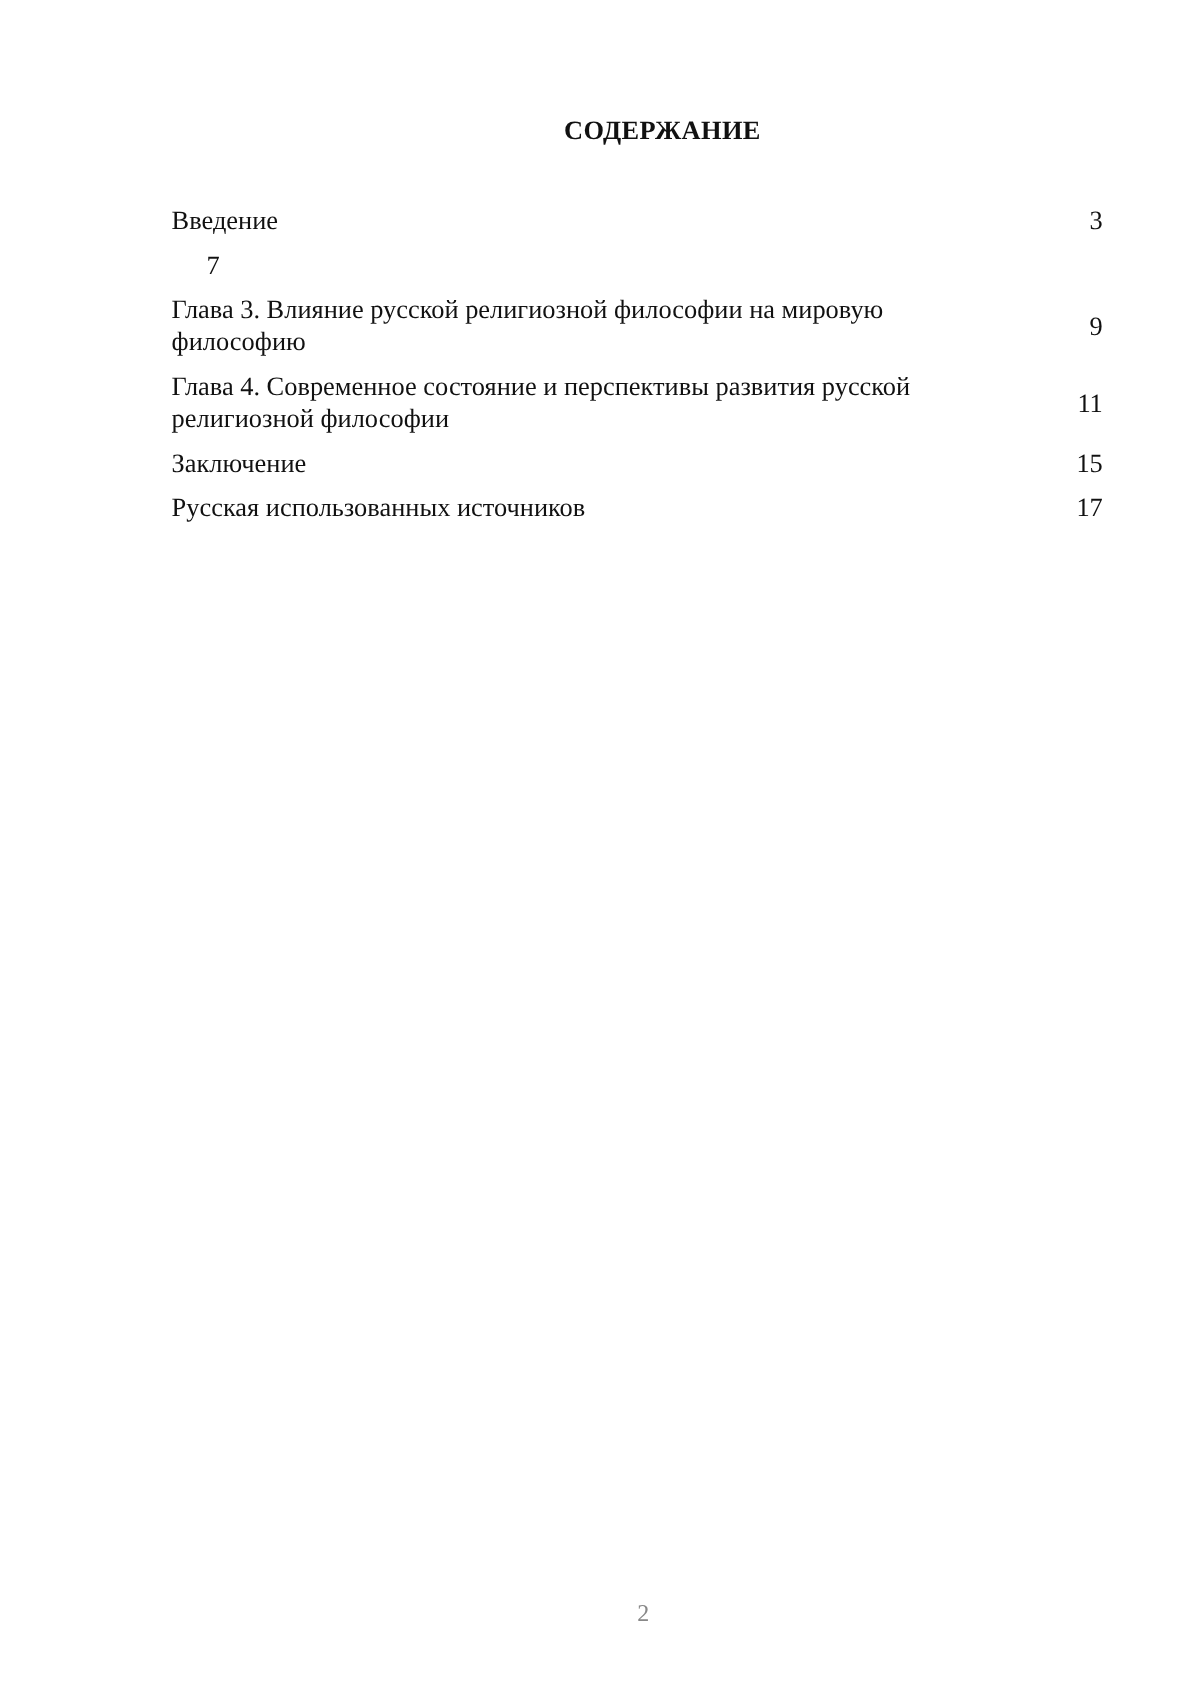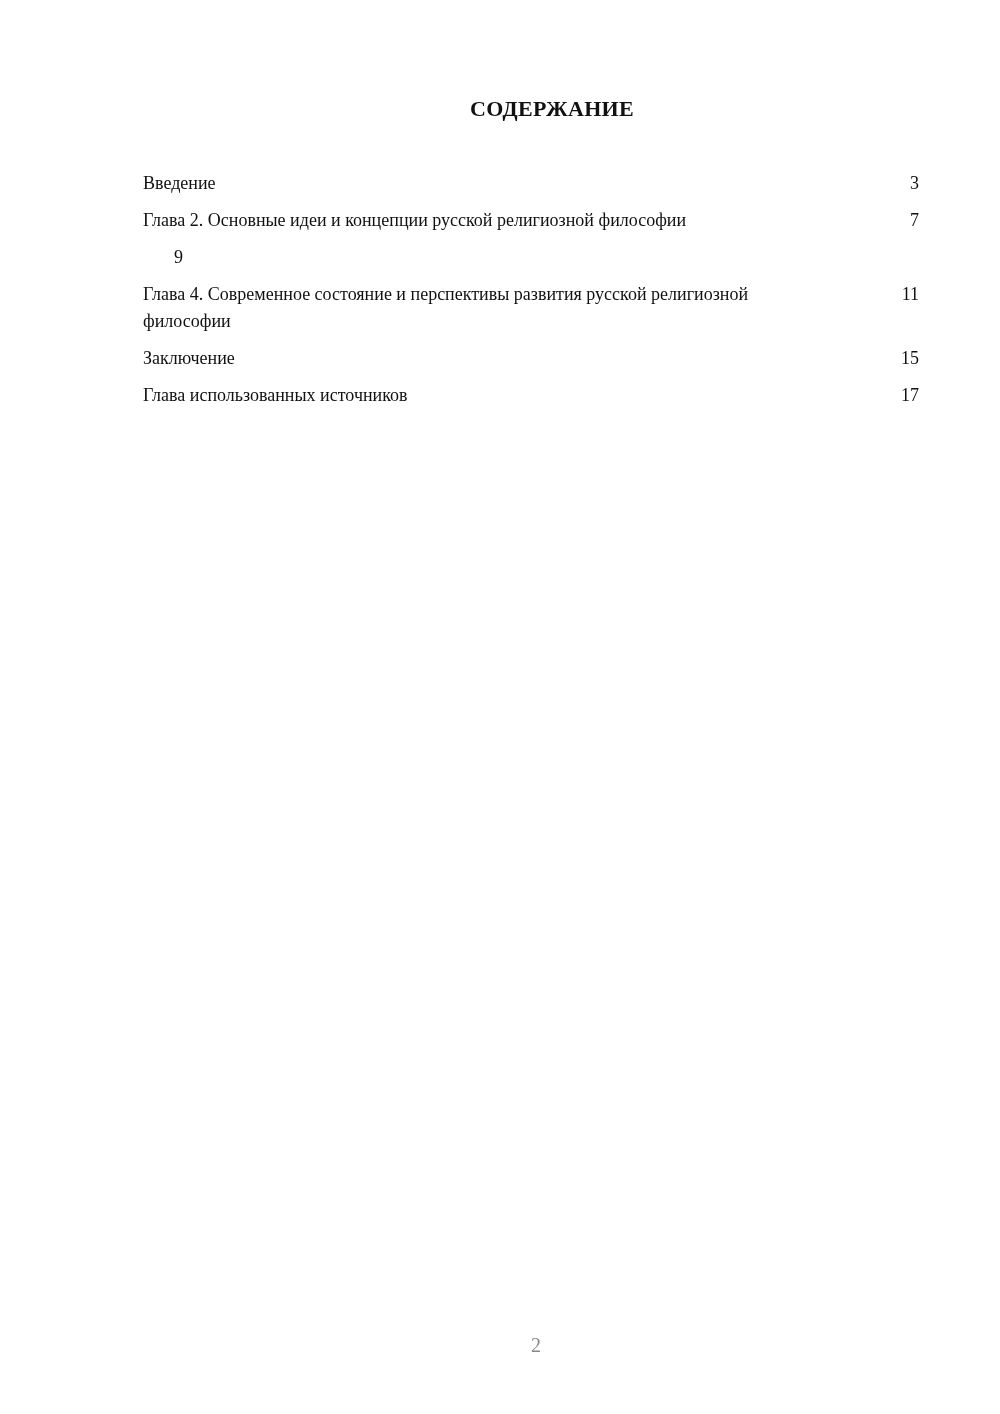--- a/index.html
+++ b/index.html
@@ -39,23 +39,23 @@
       left: 143px;
       top: 170px;
       width: 776px;
       margin: 0;
       padding: 0;
       list-style: none;
     }
     .toc-item {
       position: relative;
       display: flex;
-      align-items: flex-start;
+      align-items: center;
       justify-content: space-between;
-      font-size: 18px;
+      font-size: 22px;
       line-height: 27px;
       margin-bottom: 10px;
     }
     .toc-item .label {
       display: block;
       max-width: 680px;
     }
     .toc-item .page-num {
       display: block;
       text-align: right;
@@ -78,34 +78,34 @@
 
 <div class="page">
   <div class="toc-title">СОДЕРЖАНИЕ</div>
 
   <ul class="toc-list">
     <li class="toc-item">
       <span class="label">Введение</span>
       <span class="page-num">3</span>
     </li>
     <li class="toc-item">
-      <span class="label" style="max-width:640px">Глава 2. Основные идеи и концепции русской религиозной философии</span>
       <span class="page-num">7</span>
     </li>
     <li class="toc-item">
+      <span class="label" style="max-width:690px">Глава 3. Влияние русской религиозной философии на мировую философию</span>
       <span class="page-num">9</span>
     </li>
     <li class="toc-item">
       <span class="label" style="max-width:620px">Глава 4. Современное состояние и перспективы развития русской религиозной философии</span>
       <span class="page-num">11</span>
     </li>
     <li class="toc-item">
       <span class="label">Заключение</span>
       <span class="page-num">15</span>
     </li>
     <li class="toc-item">
-      <span class="label">Глава использованных источников</span>
+      <span class="label">Русская использованных источников</span>
       <span class="page-num">17</span>
     </li>
   </ul>
 
   <div class="page-footer">2</div>
 </div>
 
 </body></html>

